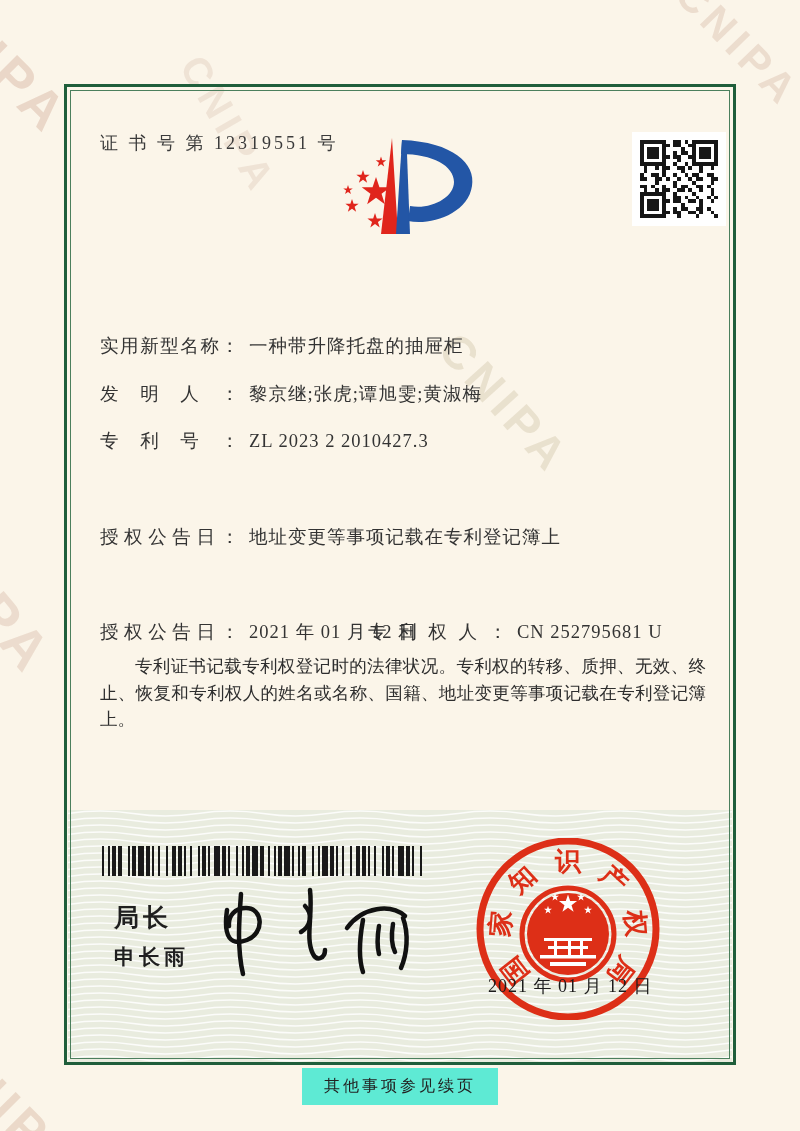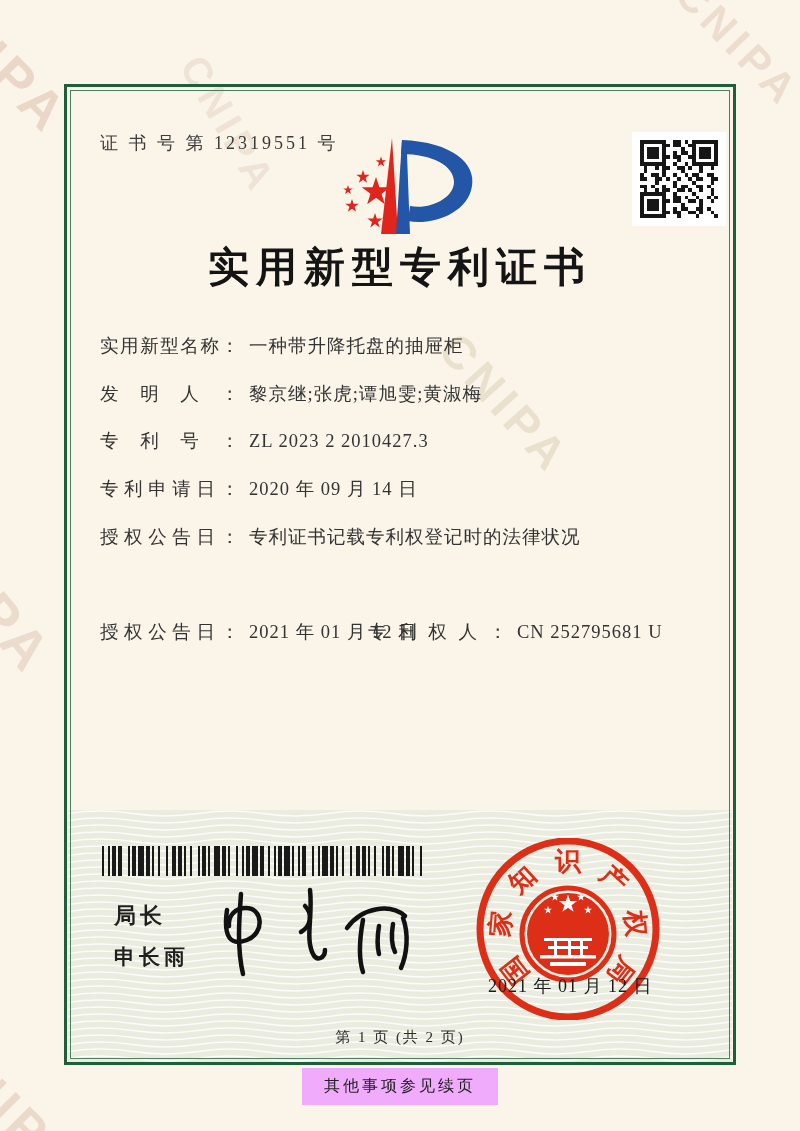--- a/index.html
+++ b/index.html
@@ -40,36 +40,36 @@
   .gpair2{position:absolute;left:268px;top:0;}
 
   .body-text{left:100px;top:653px;width:606px;font-size:17.5px;line-height:26.5px;
              color:#2e2e2e;text-align:justify;}
   .body-text p{margin:0;text-indent:2em;}
 
   .barcode{left:102px;top:846px;width:322px;height:30px;display:flex;overflow:hidden;z-index:4;}
   .barcode .bar{background:#191919;height:100%;flex:none;}
   .barcode .sp{height:100%;flex:none;}
 
-  .sig-title{left:114px;top:901px;font-size:22px;letter-spacing:4px;color:#1f1f1f;
+  .sig-title{left:114px;top:901px;font-size:25px;letter-spacing:4px;color:#1f1f1f;
              font-family:Liberation Serif, serif;font-weight:600;}
   .sig-name{left:114px;top:943px;font-size:21px;letter-spacing:4px;color:#1f1f1f;
             font-family:"Liberation Sans","DejaVu Sans",sans-serif;font-weight:600;}
   .sig-script{left:213px;top:876px;}
 
   .seal{left:458px;top:838px;z-index:6;}
   .seal-char{fill:#dd2f17;font-size:26px;font-weight:700;
              font-family:"Liberation Serif","DejaVu Serif",serif;}
   .seal-date{left:488px;top:974px;width:170px;font-size:18px;letter-spacing:1px;
              color:#1c1c1c;z-index:7;white-space:nowrap;}
 
   .page-info{left:0;top:1028px;width:100%;text-align:center;font-size:15px;
              letter-spacing:2px;color:#2c2c2c;z-index:4;}
 
-  .cont-note{left:50%;top:1068px;transform:translateX(-50%);background:#f0abfc;
+  .cont-note{left:50%;top:1068px;transform:translateX(-50%);background:#5eead4;
              padding:8px 22px;font-size:16px;letter-spacing:3px;color:#222;z-index:6;
              white-space:nowrap;}
 </style>
 </head>
 <body>
 
 <div class="page">
 
   <svg class="waves" width="664" height="253" viewBox="0 0 664 253">
     <defs>
@@ -322,45 +322,42 @@
         <use href="#star" transform="translate(58,70) scale(1.5)"></use>
         <use href="#star" transform="translate(57,99) scale(0.8)"></use>
         <path d="M74,16 L63,112 L80,112 Z"></path>
       </g>
       <g fill="#2356a6">
         <path d="M84,18 L78,112 L92,112 L89,32 Z"></path>
         <path d="M84,18 C135,20 158,42 154,64 C150,92 112,104 90,99 L92,84 C112,88 136,76 136,60 C136,44 115,32 83,32 Z"></path>
       </g>
     </svg>
 
-    <div class="abs title">实用新型专利证书</div>
 
     <div class="abs field" style="top:333px">
       <span class="flabel">实用新型名称：</span><span class="fvalue">一种带升降托盘的抽屉柜</span>
     </div>
     <div class="abs field" style="top:381px">
       <span class="flabel">发明人：</span><span class="fvalue">黎京继;张虎;谭旭雯;黄淑梅</span>
     </div>
     <div class="abs field" style="top:428px">
       <span class="flabel">专利号：</span><span class="fvalue">ZL 2023 2 2010427.3</span>
     </div>
-    <div class="abs field" style="top:476px">
-      <span class="flabel">专利申请日：</span><span class="fvalue">2020 年 09 月 14 日</span>
-    </div>
     <div class="abs field" style="top:524px">
-      <span class="flabel">授权公告日：</span><span class="fvalue">专利证书记载专利权登记时的法律状况</span>
+      <span class="flabel">授权公告日：</span><span class="fvalue">地址变更等事项记载在专利登记簿上</span>
     </div>
     <div class="abs field" style="top:619px">
       <span class="flabel">授权公告日：</span><span class="fvalue">2021 年 01 月 12 日</span>
       <span class="gpair2">
         <span class="flabel">专利权人：</span><span class="fvalue">CN 252795681 U</span>
       </span>
     </div>
 
     <div class="abs body-text">
+      <p>专利证书记载专利权登记时的法律状况。专利权的转移、质押、无效、终止、恢复和专利权人的姓名或名称、国籍、地址变更等事项记载在专利登记簿上。</p>
     </div>
 
     <div class="abs barcode" id="barcode">
         <div class="bar" style="width: 2px;"></div>
         <div class="sp" style="width: 4px;"></div>
         <div class="bar" style="width: 2px;"></div>
         <div class="sp" style="width: 2px;"></div>
         <div class="bar" style="width: 4px;"></div>
         <div class="sp" style="width: 2px;"></div>
         <div class="bar" style="width: 4px;"></div>
@@ -502,18 +499,17 @@
           <rect x="82" y="117" width="56" height="3.5"></rect>
           <rect x="96" y="103" width="3" height="14"></rect>
           <rect x="110" y="103" width="3" height="14"></rect>
           <rect x="122" y="103" width="3" height="14"></rect>
           <rect x="92" y="124" width="36" height="4"></rect>
         </g>
       </g>
     </svg>
     <div class="abs seal-date">2021 年 01 月 12 日</div>
 
-    <div class="abs page-info">第 1 页 (共 2 页)</div>
   </div>
 
   <div class="abs cont-note">其他事项参见续页</div>
 
 </div>
 
 </body></html>

